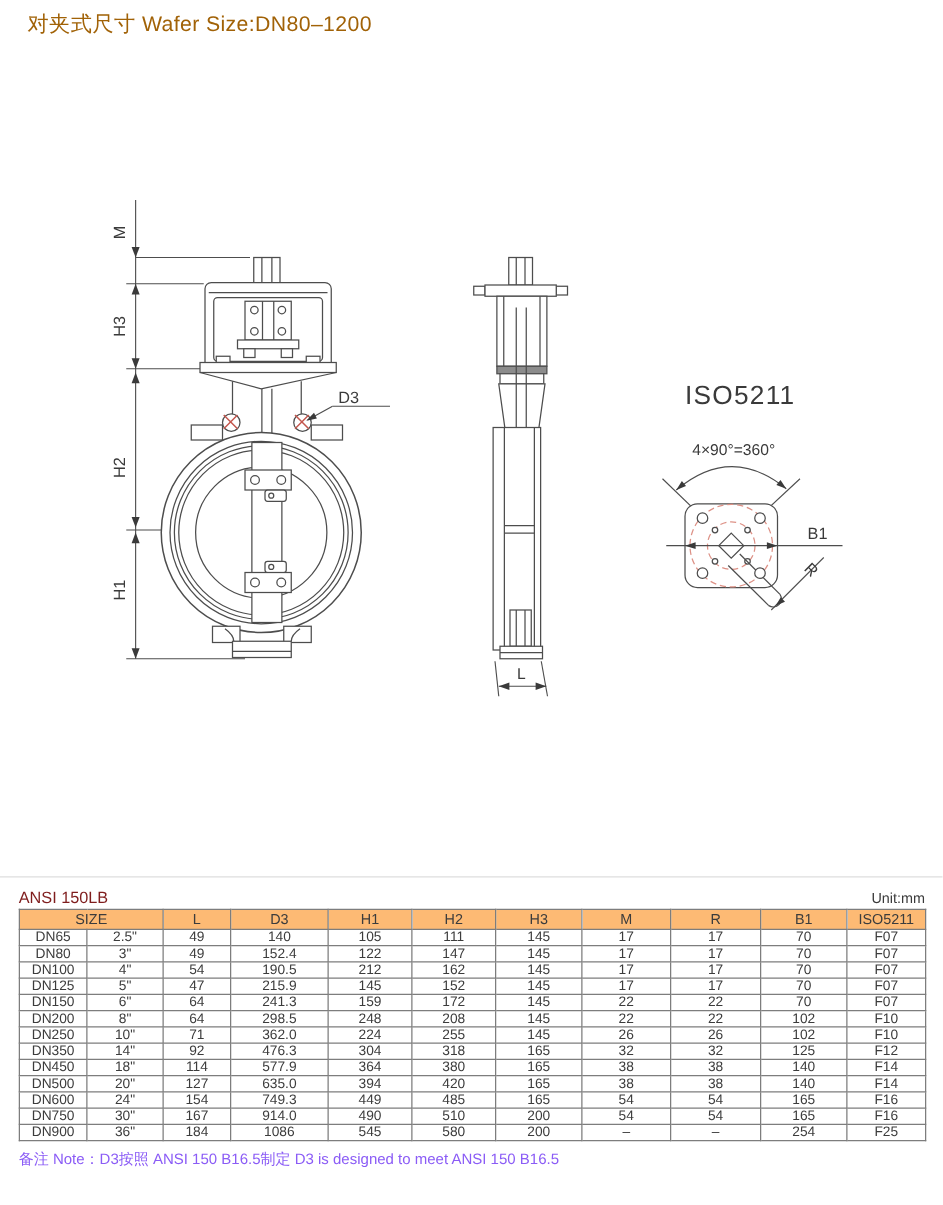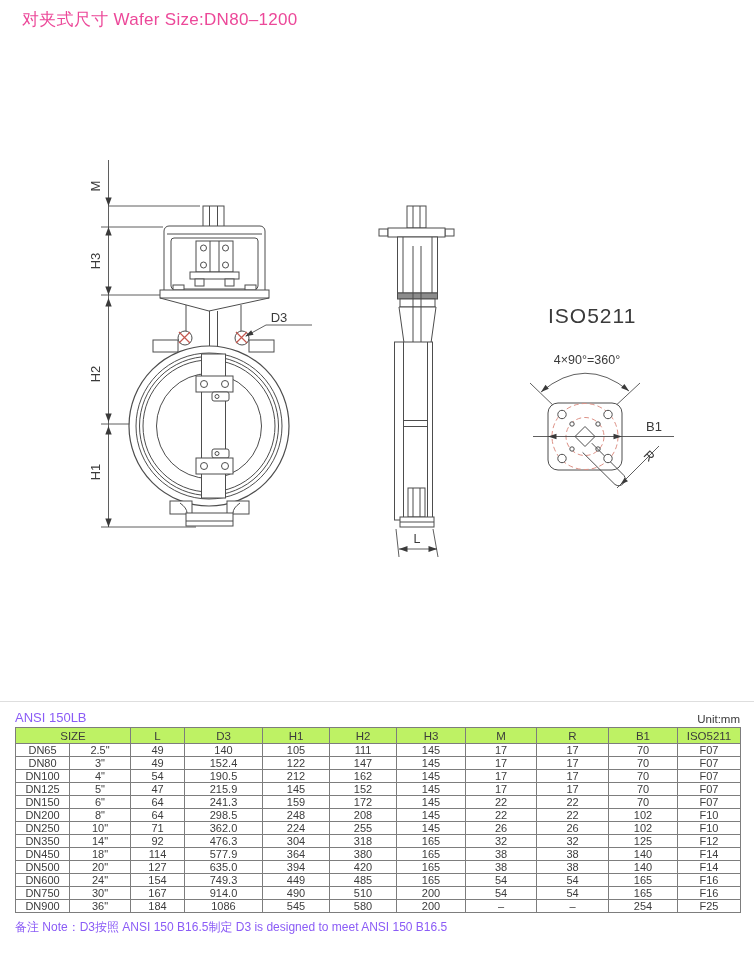--- a/index.html
+++ b/index.html
@@ -1,26 +1,26 @@
 <!DOCTYPE html>
 <html><head>
 <meta charset="utf-8">
 <style>
   html,body{margin:0;padding:0;}
   body{
     width:754px;height:964px;position:relative;background:#ffffff;
     font-family:"Liberation Sans",sans-serif;color:#3a3a3a;overflow:hidden;
   }
-  .title{position:absolute;left:22px;top:8px;font-size:17px;color:#ec4899;letter-spacing:.3px;}
+  .title{position:absolute;left:22px;top:8px;font-size:17px;color:#a16207;letter-spacing:.3px;}
   #drawing{position:absolute;left:0;top:0;}
   #drawing text{font-family:"Liberation Sans",sans-serif;fill:#3a3a3a;}
   .topline{position:absolute;left:0;top:701px;width:754px;border-top:1px solid #dedede;}
   .tbl-wrap{position:absolute;left:15px;top:700px;width:725px;}
   .meta{display:flex;justify-content:space-between;align-items:flex-end;height:25px;padding-bottom:2px;}
-  .std{font-size:13px;color:#8b5cf6;}
+  .std{font-size:13px;color:#7f1d1d;}
   .unit{font-size:11.5px;color:#3a3a3a;}
   table{width:100%;border-collapse:collapse;table-layout:fixed;border:1px solid #555;}
   th,td{
     border:1px solid #7d7d7d;font-size:11px;font-weight:normal;text-align:center;
     padding:0;height:12px;line-height:12px;color:#3c3c3c;white-space:nowrap;overflow:hidden;
   }
   thead th{height:15px;font-size:11.5px;}
   .note{margin-top:6px;font-size:12px;color:#8b5cf6;}
 </style>
 </head>
@@ -230,21 +230,21 @@
       <col style="width:78px">
         <col style="width:67px">
         <col style="width:67px">
       <col style="width:69px">
         <col style="width:71px">
         <col style="width:72px">
       <col style="width:69px">
         <col style="width:63px">
     </colgroup>
     <thead>
-      <tr style="background-color: #bef264;">
+      <tr style="background-color: #fdba74;">
         <th colspan="2">SIZE</th>
         <th>L</th>
         <th>D3</th>
         <th>H1</th>
         <th>H2</th>
         <th>H3</th>
         <th>M</th>
         <th>R</th>
         <th>B1</th>
         <th>ISO5211</th>

